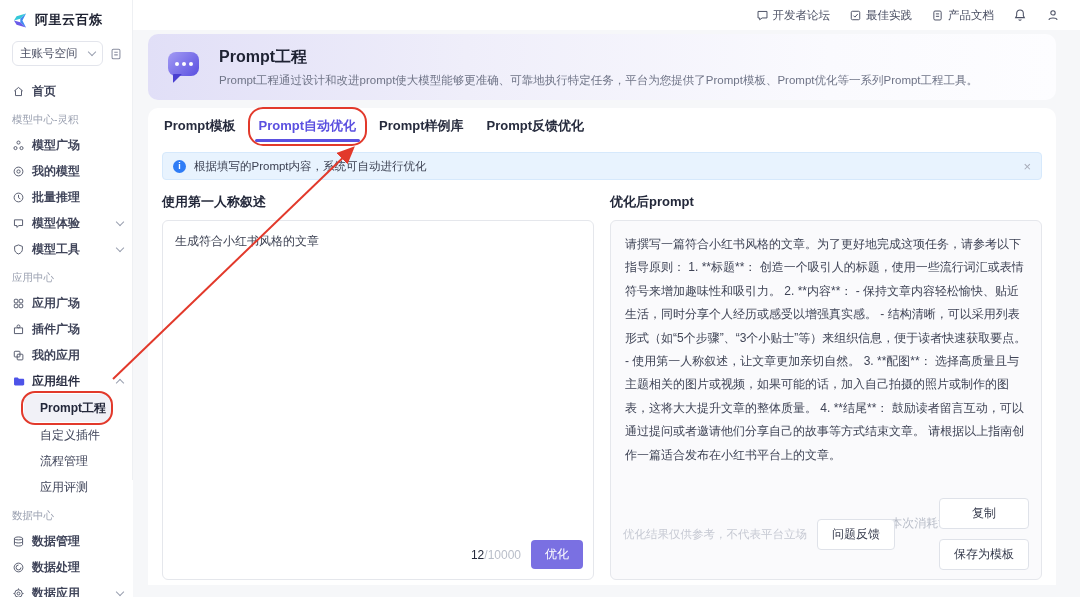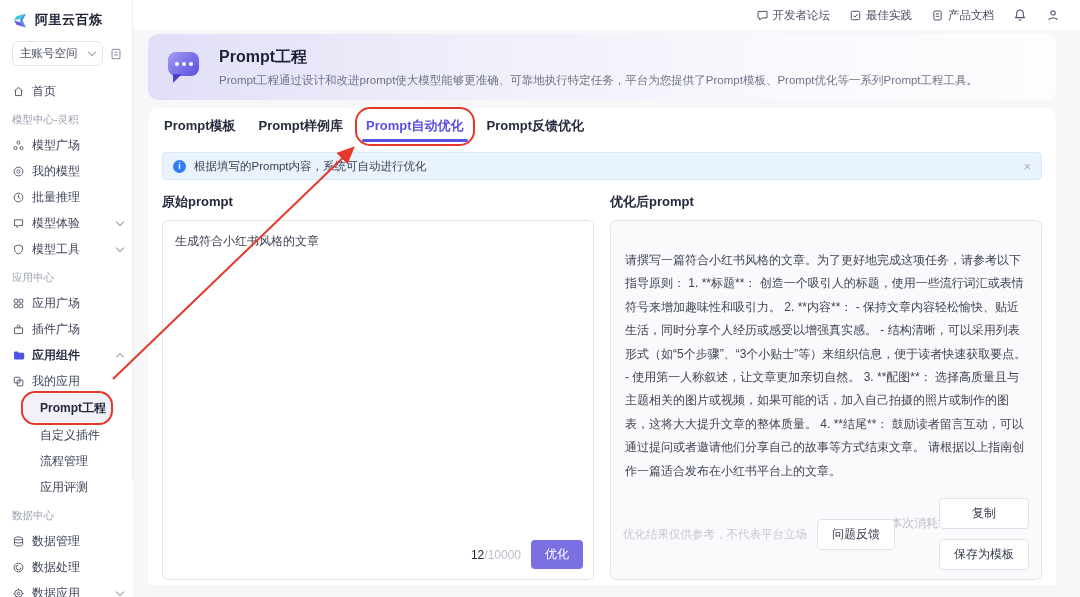--- a/index.html
+++ b/index.html
@@ -7,21 +7,21 @@
   body { font-family:"Liberation Sans","DejaVu Sans",sans-serif; background:#fff; position:relative; color:#3c4152; }
 
   
   .sidebar { position:absolute; left:0; top:0; width:133px; height:480px; background:#fff; border-right:1px solid #eef0f3; padding:8px 9px 0 12px; z-index:5; }
   .logo-row { display:flex; align-items:center; gap:6px; height:24px; margin-bottom:9px; }
   .logo-row svg { width:17px; height:17px; }
   .logo-text { font-size:13px; font-weight:700; color:#1c2030; letter-spacing:.5px; }
   .ws-row { display:flex; align-items:center; gap:6px; margin-bottom:12px; }
   .ws-select { flex:1; height:25px; border:1px solid #e3e5ec; border-radius:6px; display:flex; align-items:center; justify-content:space-between; padding:0 7px; font-size:11.5px; color:#4a4f63; background:#fff; cursor:pointer; }
   .ws-doc { width:14px; height:14px; color:#8a8fa0; }
-  .nav-item { display:flex; align-items:center; gap:7px; height:26px; font-size:12px; color:#40455a; cursor:pointer; }
+  .nav-item { display:flex; align-items:center; gap:7px; height:26px; font-size:12px; color:#40455a; cursor:pointer;font-weight:bold; }
   .nav-item svg { width:13px; height:13px; flex:none; color:#565b6e; }
   .nav-item.parent-active { color:#2c3044; font-weight:700; }
   .nav-item.parent-active svg { color:#4d53e8; }
   .sec-title { font-size:10.5px; color:#9aa0b0; margin:9px 0 5px; }
   .chev { width:6px; height:6px; border-right:1.2px solid #9aa0b0; border-bottom:1.2px solid #9aa0b0; transform:rotate(45deg); margin-left:auto; margin-top:-3px; }
   .chev.up { transform:rotate(-135deg); margin-top:3px; }
   .sub-item { position:relative; margin-left:12px; width:87px; height:26px; display:flex; align-items:center; padding-left:16px; font-size:12px; color:#40455a; border-radius:6px; cursor:pointer; }
   .sub-item.active { background:#f1f1f7; color:#23273a; font-weight:600; height:28px; }
 
   
@@ -51,21 +51,21 @@
 
   .banner { margin-top:9px; height:28px; background:#e8f3fe; border:1px solid #d6e9fc; border-radius:4px; display:flex; align-items:center; gap:8px; padding:0 10px; font-size:11.5px; color:#3c4152; }
   .info-ic { width:13px; height:13px; border-radius:50%; background:#2e7cf6; color:#fff; font-size:9px; font-weight:700; display:flex; align-items:center; justify-content:center; font-style:normal; flex:none; }
   .banner-close { margin-left:auto; color:#a7abb8; font-size:13px; cursor:pointer; line-height:1; }
 
   .cols { display:flex; gap:16px; margin-top:13px; }
   .col { flex:1; min-width:0; }
   .col-label { font-size:13px; font-weight:700; color:#23283a; margin-bottom:9px; }
   .box { height:360px; border:1px solid #e5e7ec; border-radius:6px; position:relative; font-size:12px; }
   .box.editable { background:#fff; padding:12px; color:#3c4152; }
-  .box.readonly { background:#fafafc; padding:28px 14px; color:#3f4456; line-height:1.95; overflow:hidden; }
+  .box.readonly { background:#fafafc; padding:12px 14px; color:#3f4456; line-height:1.95; overflow:hidden; }
   .box-foot { position:absolute; right:10px; bottom:10px; display:flex; align-items:center; gap:10px; }
   .counter { font-size:12px; color:#23283a; }
   .counter .max { color:#b9bec9;text-align:right; }
   .btn { border-radius:4px; font-size:12px; padding:6px 14px; cursor:pointer; border:none; font-family:inherit; }
   .btn-primary { background:#7a70e2; color:#fff; }
   .btn-ghost { background:#fff; border:1px solid #dfe2e9; color:#363b4d; }
   .token-line { position:absolute; right:14px; bottom:44px; font-size:12px; color:#b9bec9; }
   .ro-foot { position:absolute; left:12px; right:12px; bottom:9px; display:flex; align-items:center; gap:10px; }
   .disclaimer { font-size:11.5px; color:#c6c9d3; }
   .ro-foot .right { margin-left:auto; display:flex; gap:10px;flex-direction:column; }
@@ -153,33 +153,33 @@
       </svg>
     <span>应用广场</span>
   </div>
   <div class="nav-item">
     <svg viewBox="0 0 16 16" fill="none" stroke="currentColor" stroke-width="1.2">
         <path d="M3 6h10v7H3z"></path>
         <circle cx="8" cy="4.2" r="1.8"></circle>
       </svg>
     <span>插件广场</span>
   </div>
+  <div class="nav-item">
+    <svg viewBox="0 0 16 16" fill="none" stroke="currentColor" stroke-width="1.2">
+        <rect x="2.8" y="2.8" width="7" height="7" rx="1"></rect>
+        <rect x="6.4" y="6.4" width="7" height="7" rx="1"></rect>
+      </svg>
+    <span>我的应用</span>
+  </div>
   <div class="nav-item parent-active">
     <svg viewBox="0 0 16 16">
         <path d="M2.5 4.5c0-.8.6-1.5 1.5-1.5h3l1.5 1.6h5c.8 0 1.5.6 1.5 1.4v5.5c0 .8-.7 1.5-1.5 1.5H4c-.9 0-1.5-.7-1.5-1.5z" fill="#4d53e8"></path>
       </svg>
     <span>应用组件</span>
     <span class="chev up"></span>
-  </div>
-  <div class="nav-item">
-    <svg viewBox="0 0 16 16" fill="none" stroke="currentColor" stroke-width="1.2">
-        <rect x="2.8" y="2.8" width="7" height="7" rx="1"></rect>
-        <rect x="6.4" y="6.4" width="7" height="7" rx="1"></rect>
-      </svg>
-    <span>我的应用</span>
   </div>
   <div class="sub-item active">
     <span>Prompt工程</span>
     <span class="ann-side-box"></span>
   </div>
   <div class="sub-item">
     <span>自定义插件</span>
   </div>
   <div class="sub-item">
     <span>流程管理</span>
@@ -265,42 +265,42 @@
       <div class="hero-desc">Prompt工程通过设计和改进prompt使大模型能够更准确、可靠地执行特定任务，平台为您提供了Prompt模板、Prompt优化等一系列Prompt工程工具。</div>
     </div>
   </div>
 
   <div class="card">
 
     <div class="tabs">
       <div class="tab">
           <span>Prompt模板</span>
         </div>
-      <div class="tab">
-          <span>Prompt样例库</span>
-        </div>
       <div class="tab active">
         <span>Prompt自动优化</span>
         <span class="tab-underline"></span>
         <span class="ann-tab-box"></span>
       </div>
       <div class="tab">
+          <span>Prompt样例库</span>
+        </div>
+      <div class="tab">
           <span>Prompt反馈优化</span>
         </div>
     </div>
 
     <div class="banner">
       <i class="info-ic">i</i>
       <span>根据填写的Prompt内容，系统可自动进行优化</span>
       <span class="banner-close">×</span>
     </div>
 
     <div class="cols">
       <div class="col">
-        <div class="col-label">原始prompt</div>
+        <div class="col-label">使用第一人称叙述</div>
         <div class="box editable">
           <span>生成符合小红书风格的文章</span>
           <div class="box-foot">
             <span class="counter"><span>12</span><span class="max">/10000</span></span>
             <button class="btn btn-primary">优化</button>
           </div>
         </div>
       </div>
 
       <div class="col">

